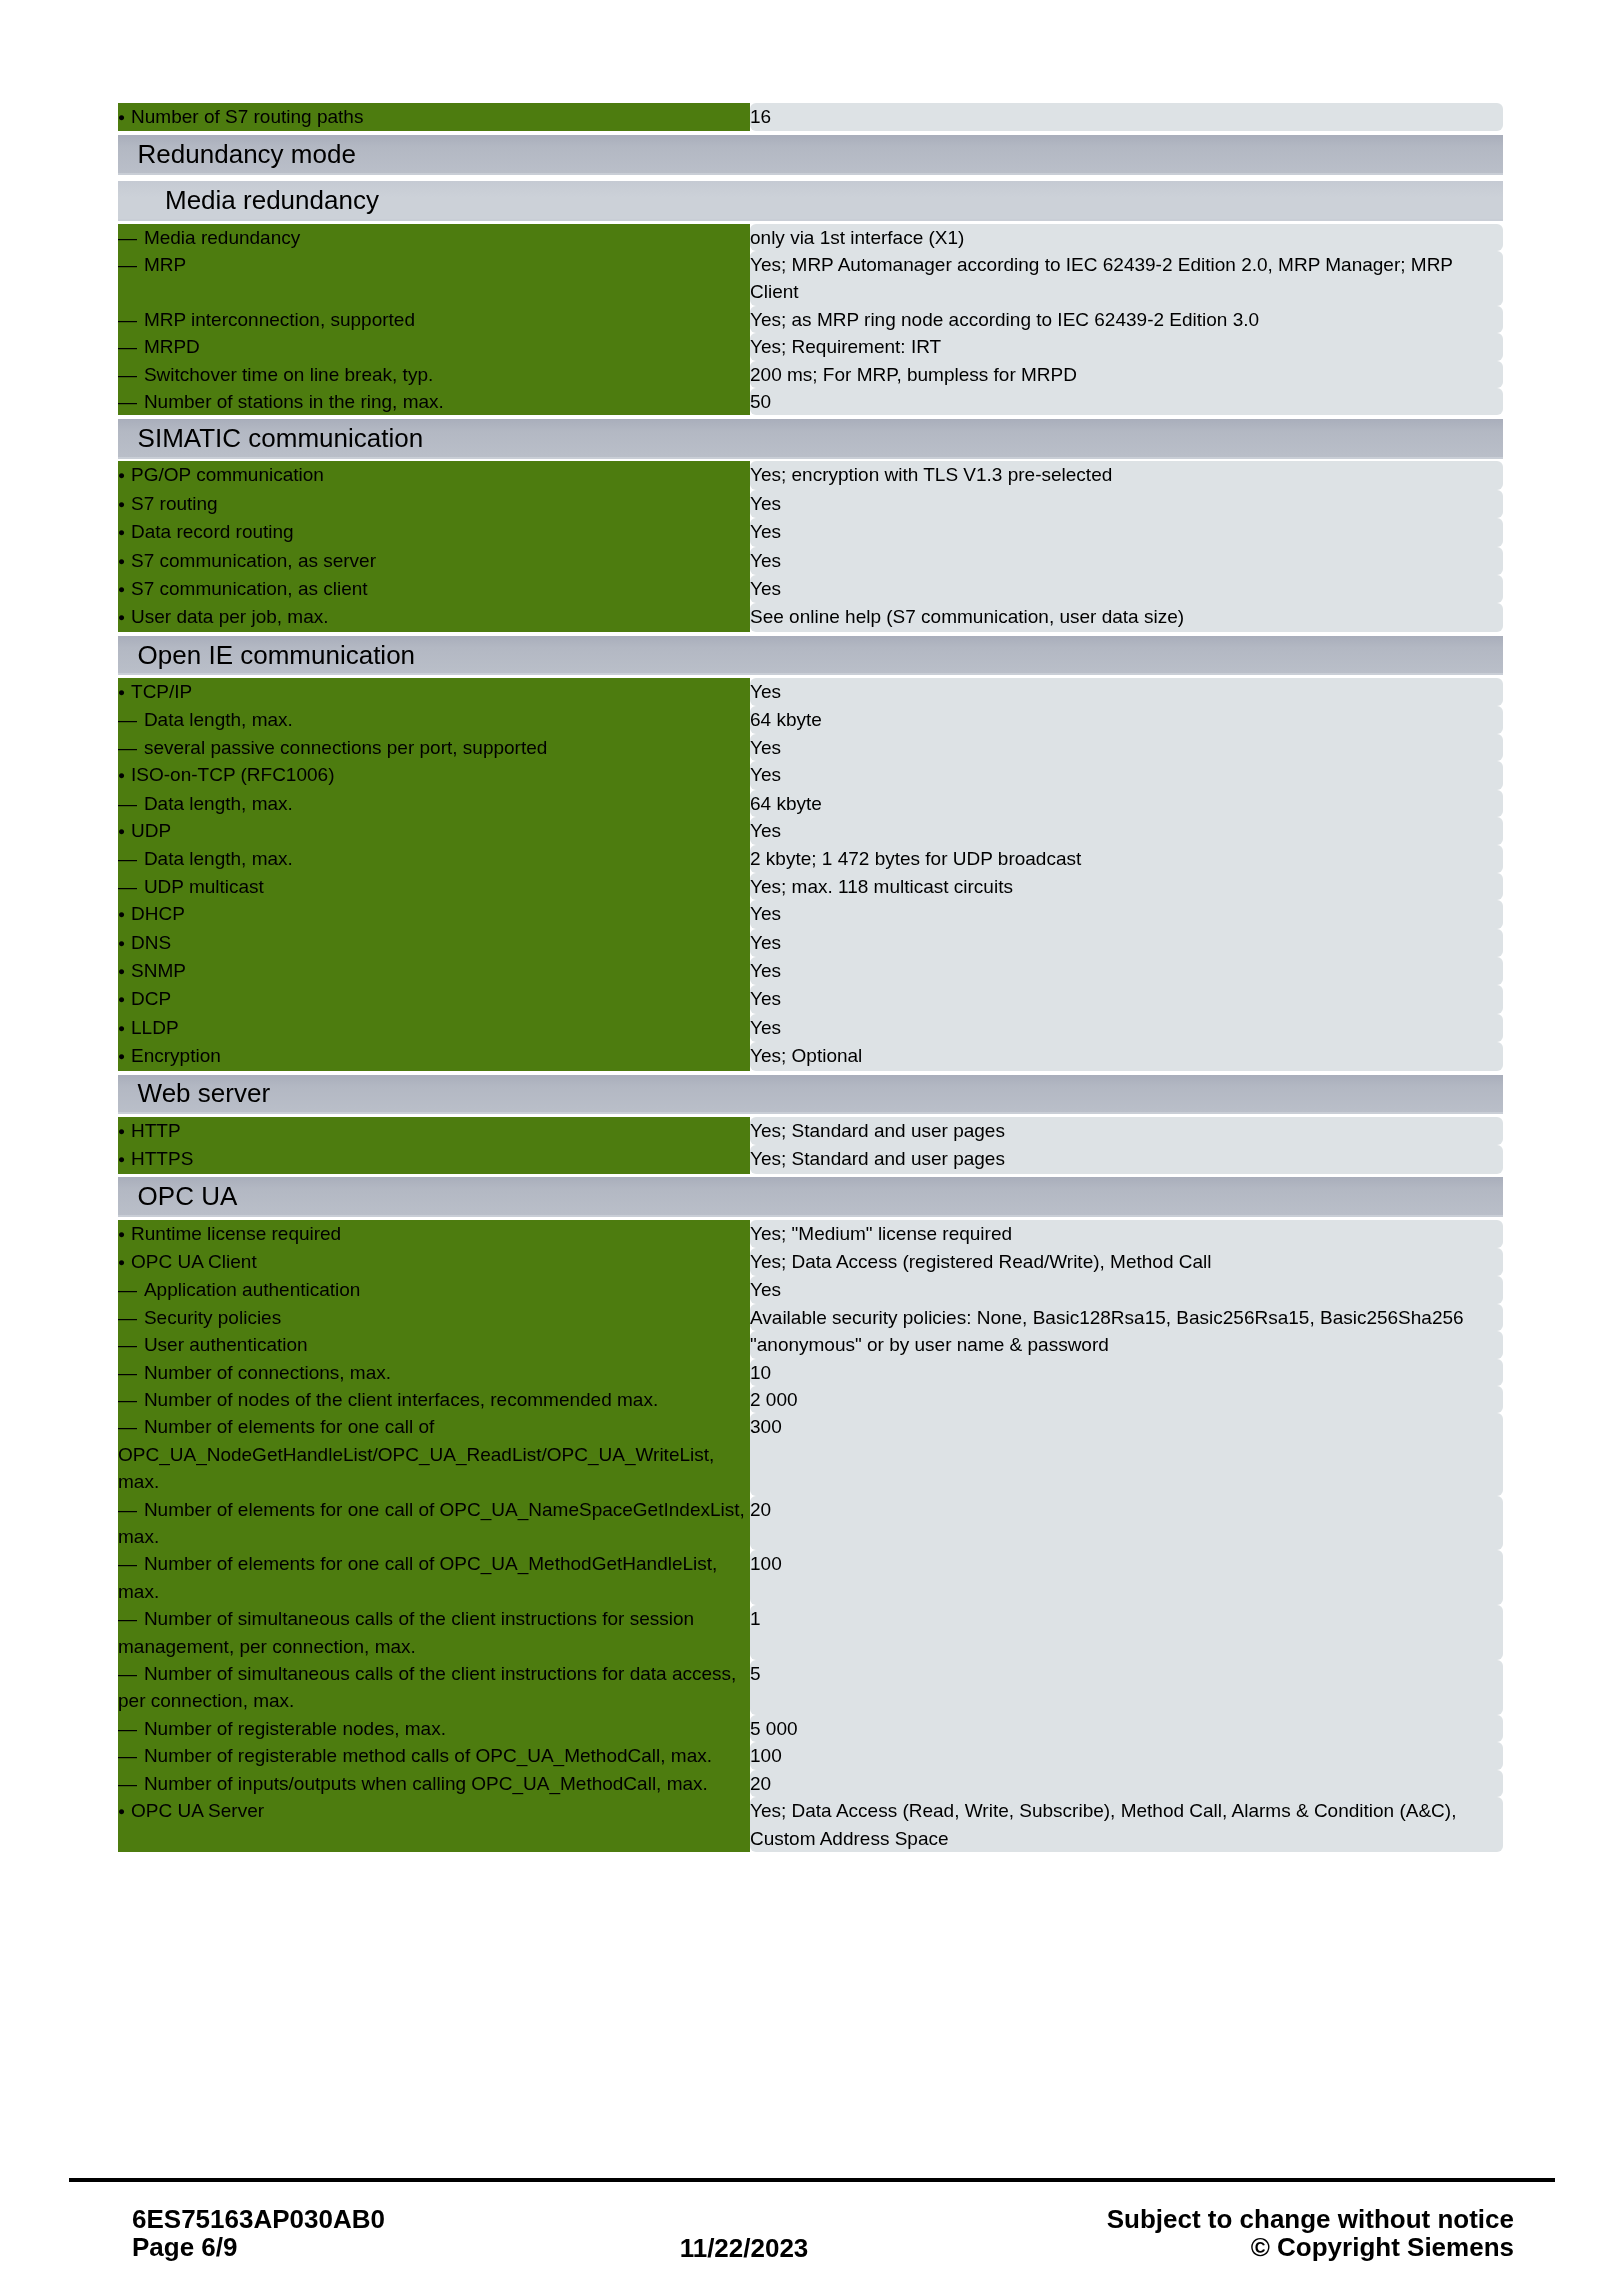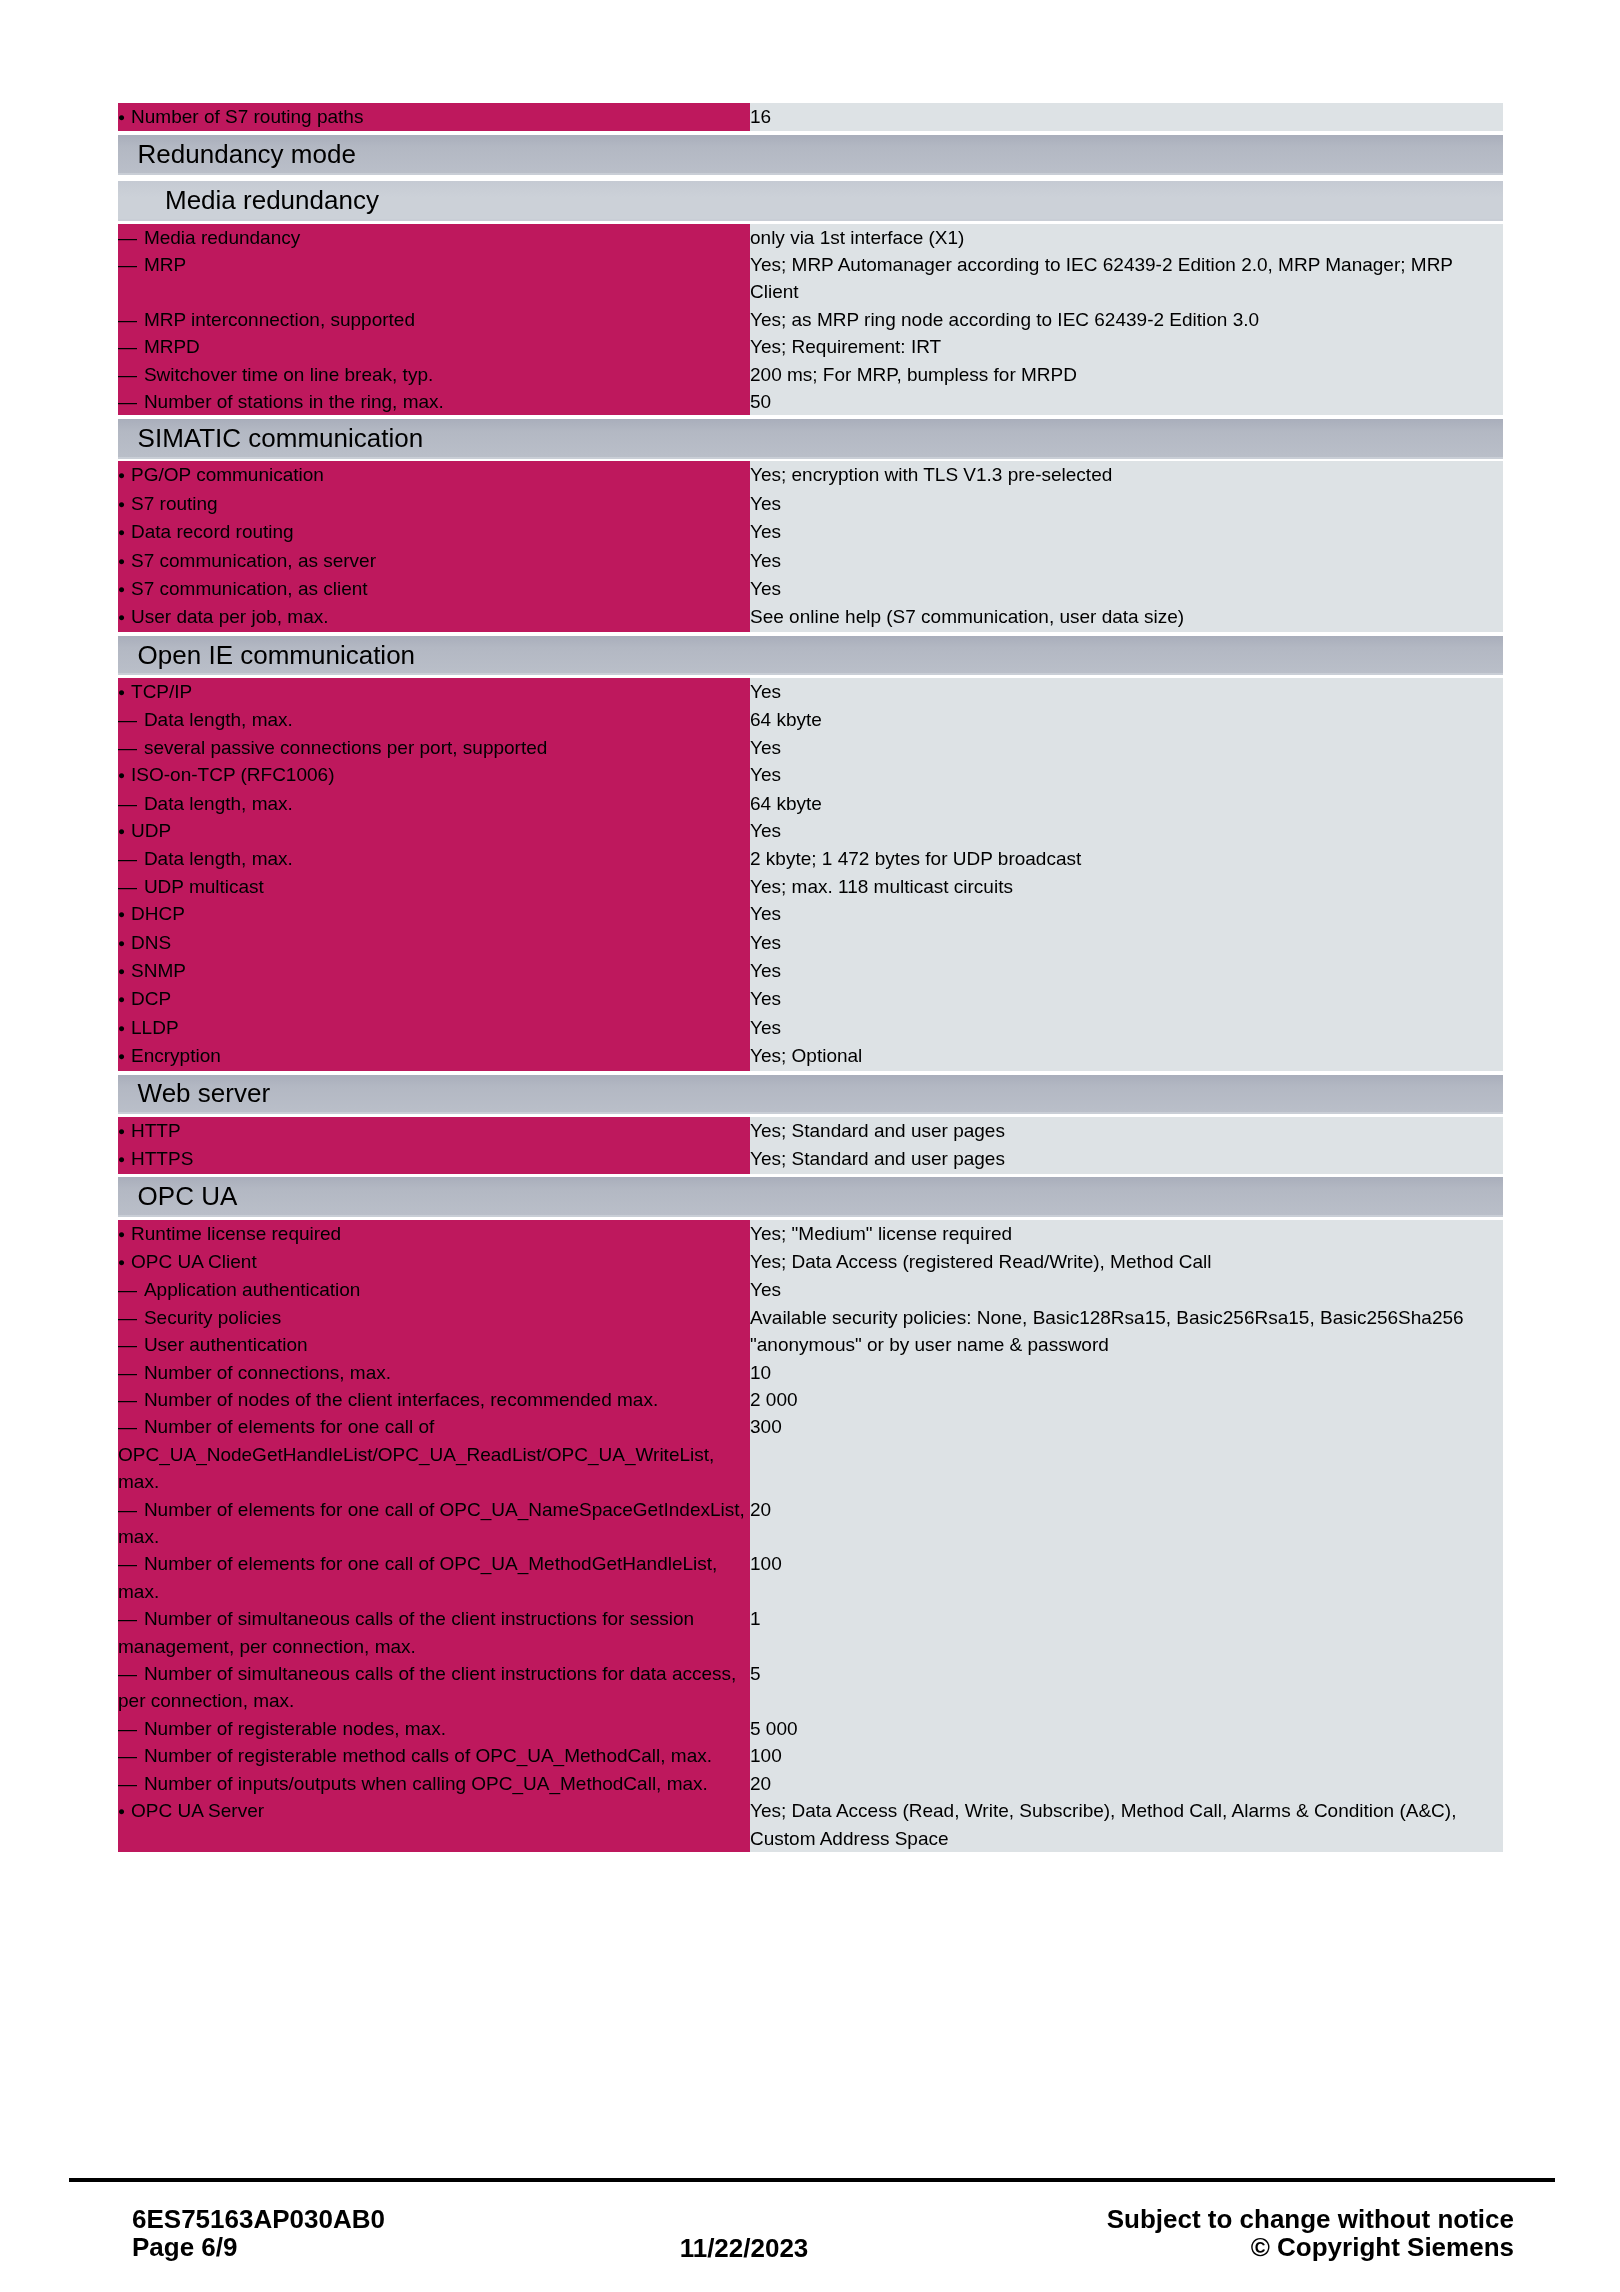--- a/index.html
+++ b/index.html
@@ -35,40 +35,41 @@
   .spec-table col.c-label { width: 632px; }
   .spec-table col.c-value { width: 753px; }
 
   tr.row-data > td {
     vertical-align: top;
     padding: 0;
   }
 
   
   .lbl {
-    background: #be185d;
+    background: #4d7c0f;
     font-size: 19px;
     line-height: 27.4px;
     padding: 4.9px 7.8px 4.9px 0;
     white-space: nowrap;
     overflow: visible;
     position: relative;
   }
   .lbl .txt { position: relative; z-index: 3; display: block; }
   .lbl.wrap .txt { white-space: normal; }
 
   
   .val {
     background: #dde2e5;
     font-size: 19px;
     line-height: 27.4px;
     padding: 4.9px 9.8px 4.9px 11.8px;
     white-space: nowrap;
     position: relative;
     z-index: 1;
+    border-radius: 6px;
   }
   .val.wrap { white-space: normal; }
 
   
   .ind1 { padding-left: 46px; }
   .ind2 { padding-left: 76px; }
 
   .bullet::before {
     content: "\25CF";
     font-size: 11.8px;

